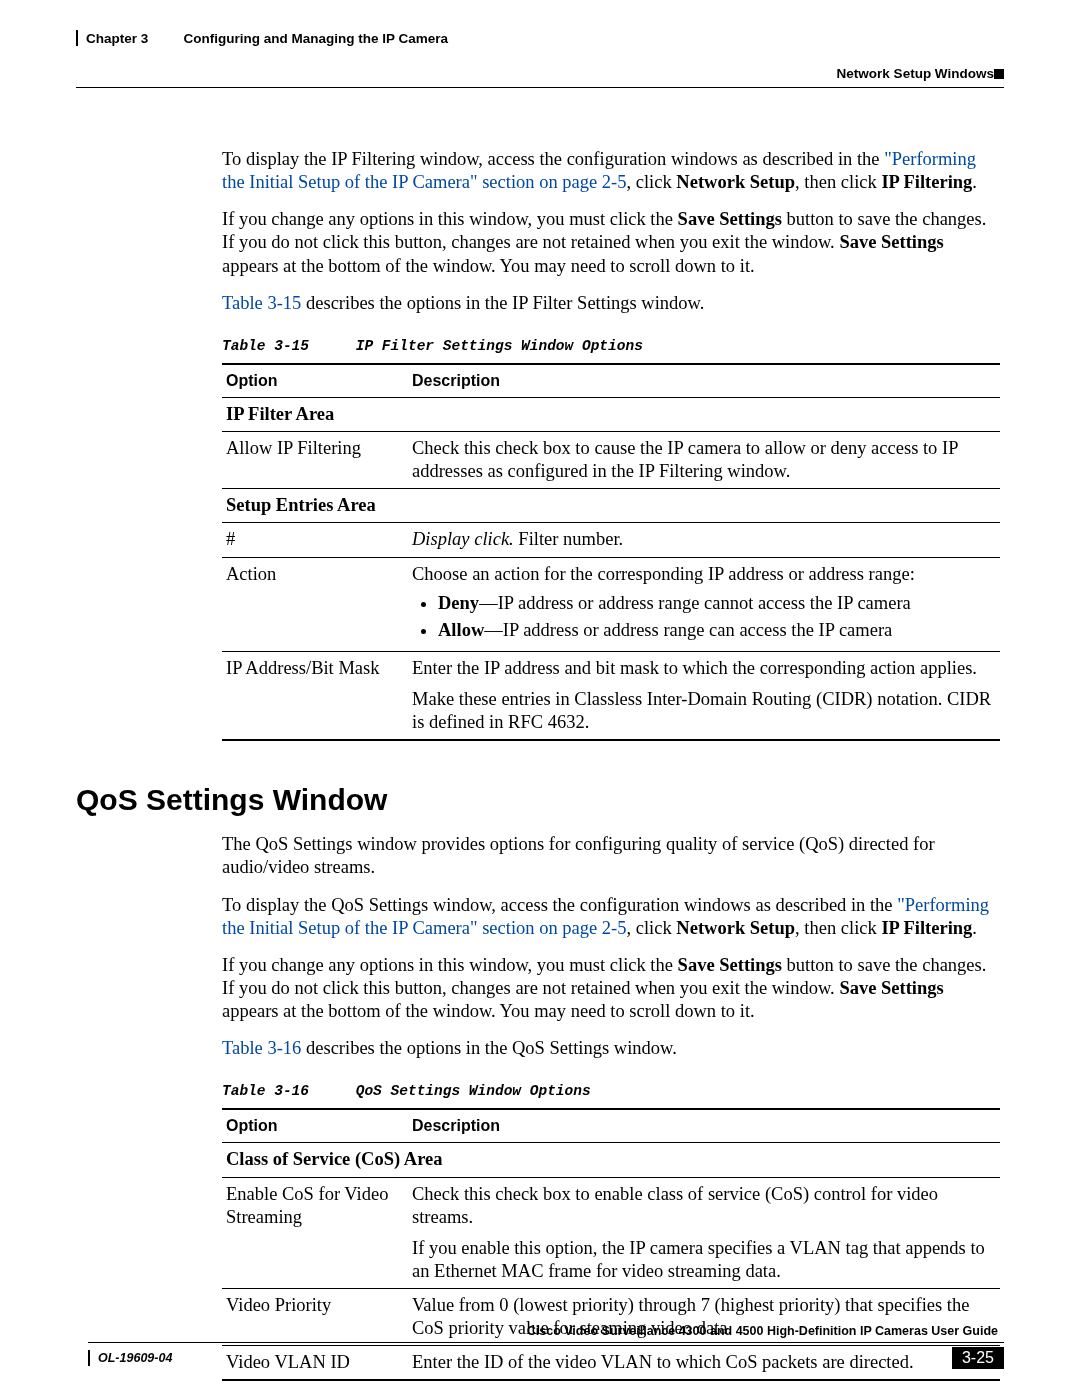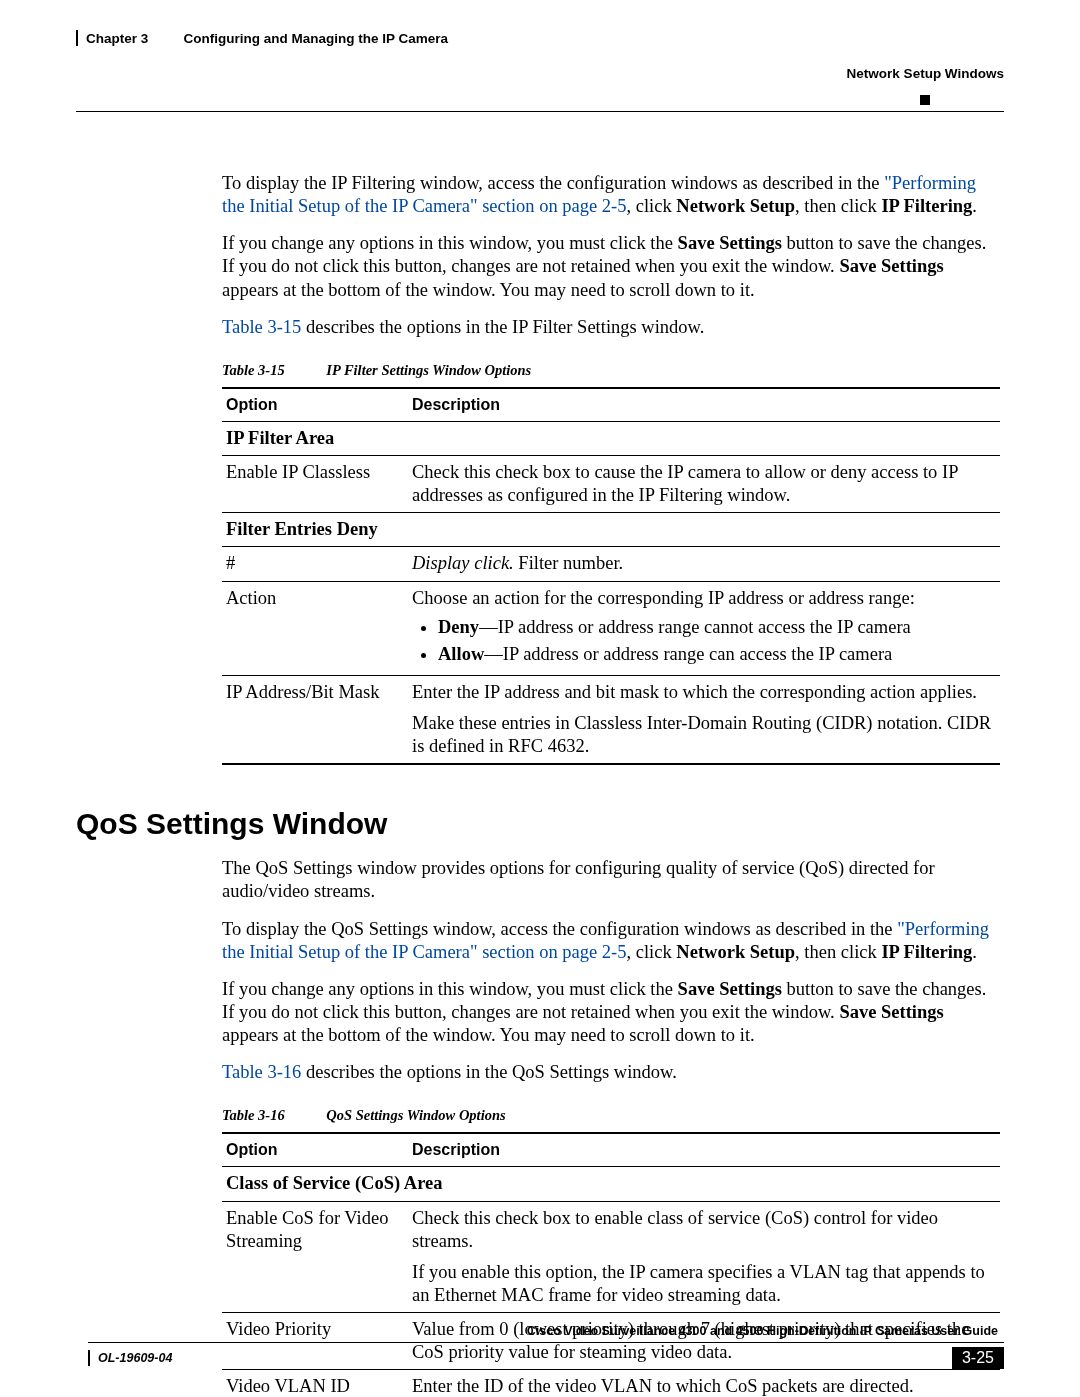--- a/index.html
+++ b/index.html
@@ -37,23 +37,22 @@
     border-left: 2px solid #000;
     padding-left: 8px;
     height: 16px;
     display: flex;
     align-items: center;
     gap: 12px;
   }
   .header-right {
     display: flex;
     align-items: center;
-    gap: 14px;
+    gap: 0;
     margin-top: 18px;
-    flex-direction: column;
   }
   .rule-mark-right {
     width: 10px;
     height: 10px;
     background: #000;
     display: inline-block;
   }
   .hr-top {
     border: 0;
     border-top: 1px solid #000;
@@ -61,21 +60,21 @@
   }
   .body-text {
     margin-left: 146px;
     margin-right: 4px;
     font-size: 18.5px;
     line-height: 1.25;
   }
   .body-text p { margin: 0 0 14px 0; }
   .link { color: #0048a2; }
   .table-caption {
-    font-family: Liberation Serif, serif;
+    font-family: Liberation Mono, monospace;
     font-size: 14.5px;
     font-weight: bold;
     font-style: italic;
     margin: 22px 0 8px 0;
   }
   .table-caption .cap-title { margin-left: 38px; }
   table.opts {
     width: 100%;
     border-collapse: collapse;
     font-size: 18.5px;
@@ -197,25 +196,25 @@
     <table class="opts">
       <tbody>
           <tr>
         <th class="optcol">Option</th>
         <th>Description</th>
       </tr>
       <tr class="section">
         <td colspan="2">IP Filter Area</td>
       </tr>
       <tr>
-        <td class="optcol">Enable IP Classless</td>
+        <td class="optcol">Allow IP Filtering</td>
         <td>Check this check box to cause the IP camera to allow or deny access to IP addresses as configured in the IP Filtering window.</td>
       </tr>
       <tr class="section">
-        <td colspan="2">Filter Entries Deny</td>
+        <td colspan="2">Setup Entries Area</td>
       </tr>
       <tr>
         <td class="optcol">#</td>
         <td>
           <span class="italic">Display click.</span><span> Filter number.</span>
         </td>
       </tr>
       <tr>
         <td class="optcol">Action</td>
         <td>

